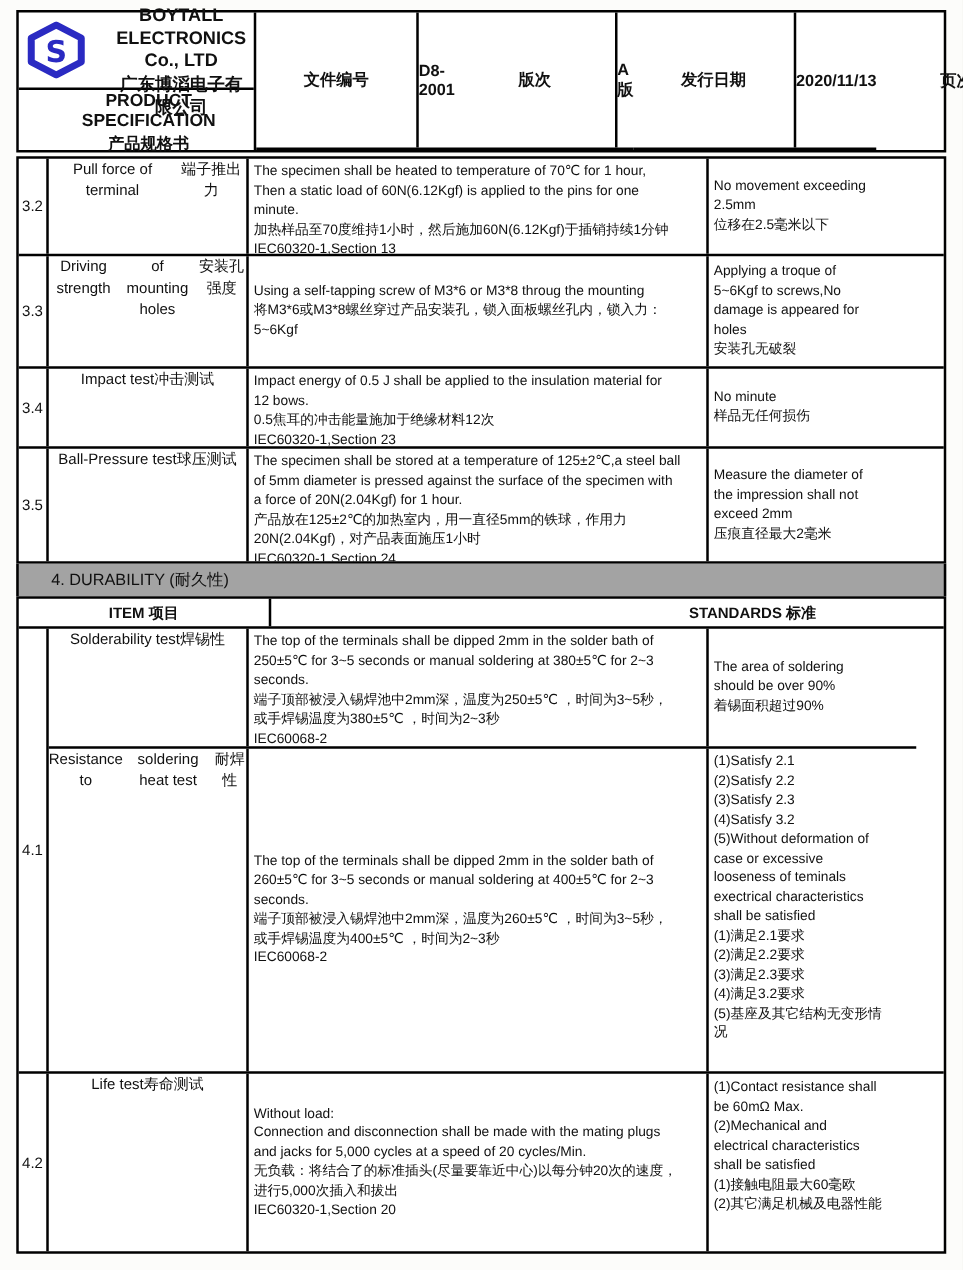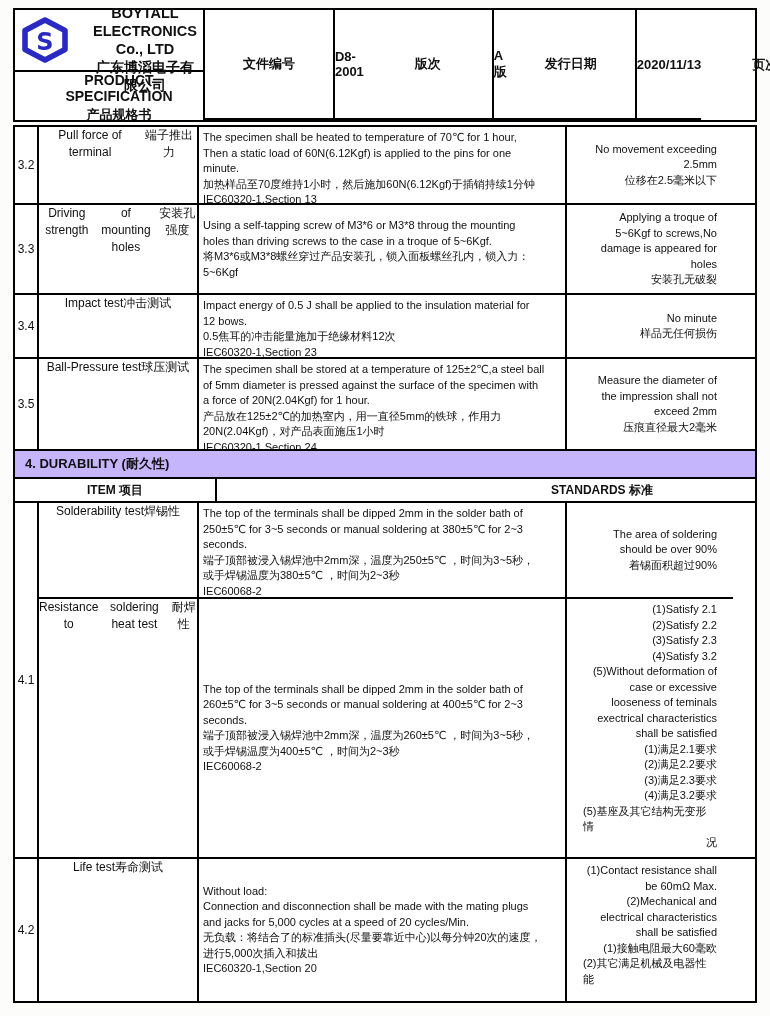--- a/index.html
+++ b/index.html
@@ -31,27 +31,27 @@
   
   .tbl { border:2px solid #000; background:#fff; }
   .t1 { margin-top:3px; }
   .trow { display:flex; border-bottom:2px solid #000; }
   .trow:last-child { border-bottom:none; }
   .cell { border-right:2px solid #000; overflow:hidden; }
   .cell:last-child { border-right:none; }
   .c-num  { width:24px;  display:flex; align-items:center; justify-content:center; font-size:12px; }
   .c-item { width:160px; display:flex; flex-direction:row; justify-content:center; text-align:center; font-size:12px; line-height:17px; }
   .c-cond { width:368px; font-size:11px; line-height:15.5px; padding:1px 4px; }
-  .c-std  { width:166px; font-size:11px; line-height:15.5px; padding:1px 16px; display:flex; flex-direction:column; justify-content:center;align-items:flex-end; }
+  .c-std  { width:166px; font-size:11px; line-height:15.5px; padding:1px 4px; display:flex; flex-direction:column; justify-content:center; }
   .v-top { justify-content:flex-start; padding-top:3px; }
   .v-center { display:flex; flex-direction:column; justify-content:center; }
 
   
   .sec-title { border-left:2px solid #000; border-right:2px solid #000; height:26px;
-    display:flex; align-items:center; padding-left:10px; font-weight:bold; font-size:13px; background:#c4b5fd; }
+    display:flex; align-items:center; padding-left:26px; font-weight:normal; font-size:13px; background:#a3a3a3; }
 
   
   .hcell { display:flex; align-items:center; justify-content:center; font-weight:bold; font-size:12px; }
   .h-item { width:202px; }
   .h-cond { width:302px;margin-top:28px; }
   .h-std  { width:166px; }
 
   
   .r41right { display:flex; flex-direction:column; }
   .subrow { display:flex; border-bottom:2px solid #000; }
@@ -121,21 +121,20 @@
     </div>
     <div class="trow" style="height:90px">
       <div class="cell c-num">3.3</div>
       <div class="cell c-item">
           <div>Driving strength</div>
           <div>of mounting holes</div>
           <div>安装孔强度</div>
         </div>
       <div class="cell c-cond v-center">
           <div>Using a self-tapping screw of M3*6 or M3*8 throug the mounting</div>
-          <div>holes than driving screws to the case in a troque of 5~6Kgf.</div>
           <div>将M3*6或M3*8螺丝穿过产品安装孔，锁入面板螺丝孔内，锁入力：</div>
           <div>5~6Kgf</div>
         </div>
       <div class="cell c-std">
           <div>Applying a troque of</div>
           <div>5~6Kgf to screws,No</div>
           <div>damage is appeared for</div>
           <div>holes</div>
           <div>安装孔无破裂</div>
         </div>

